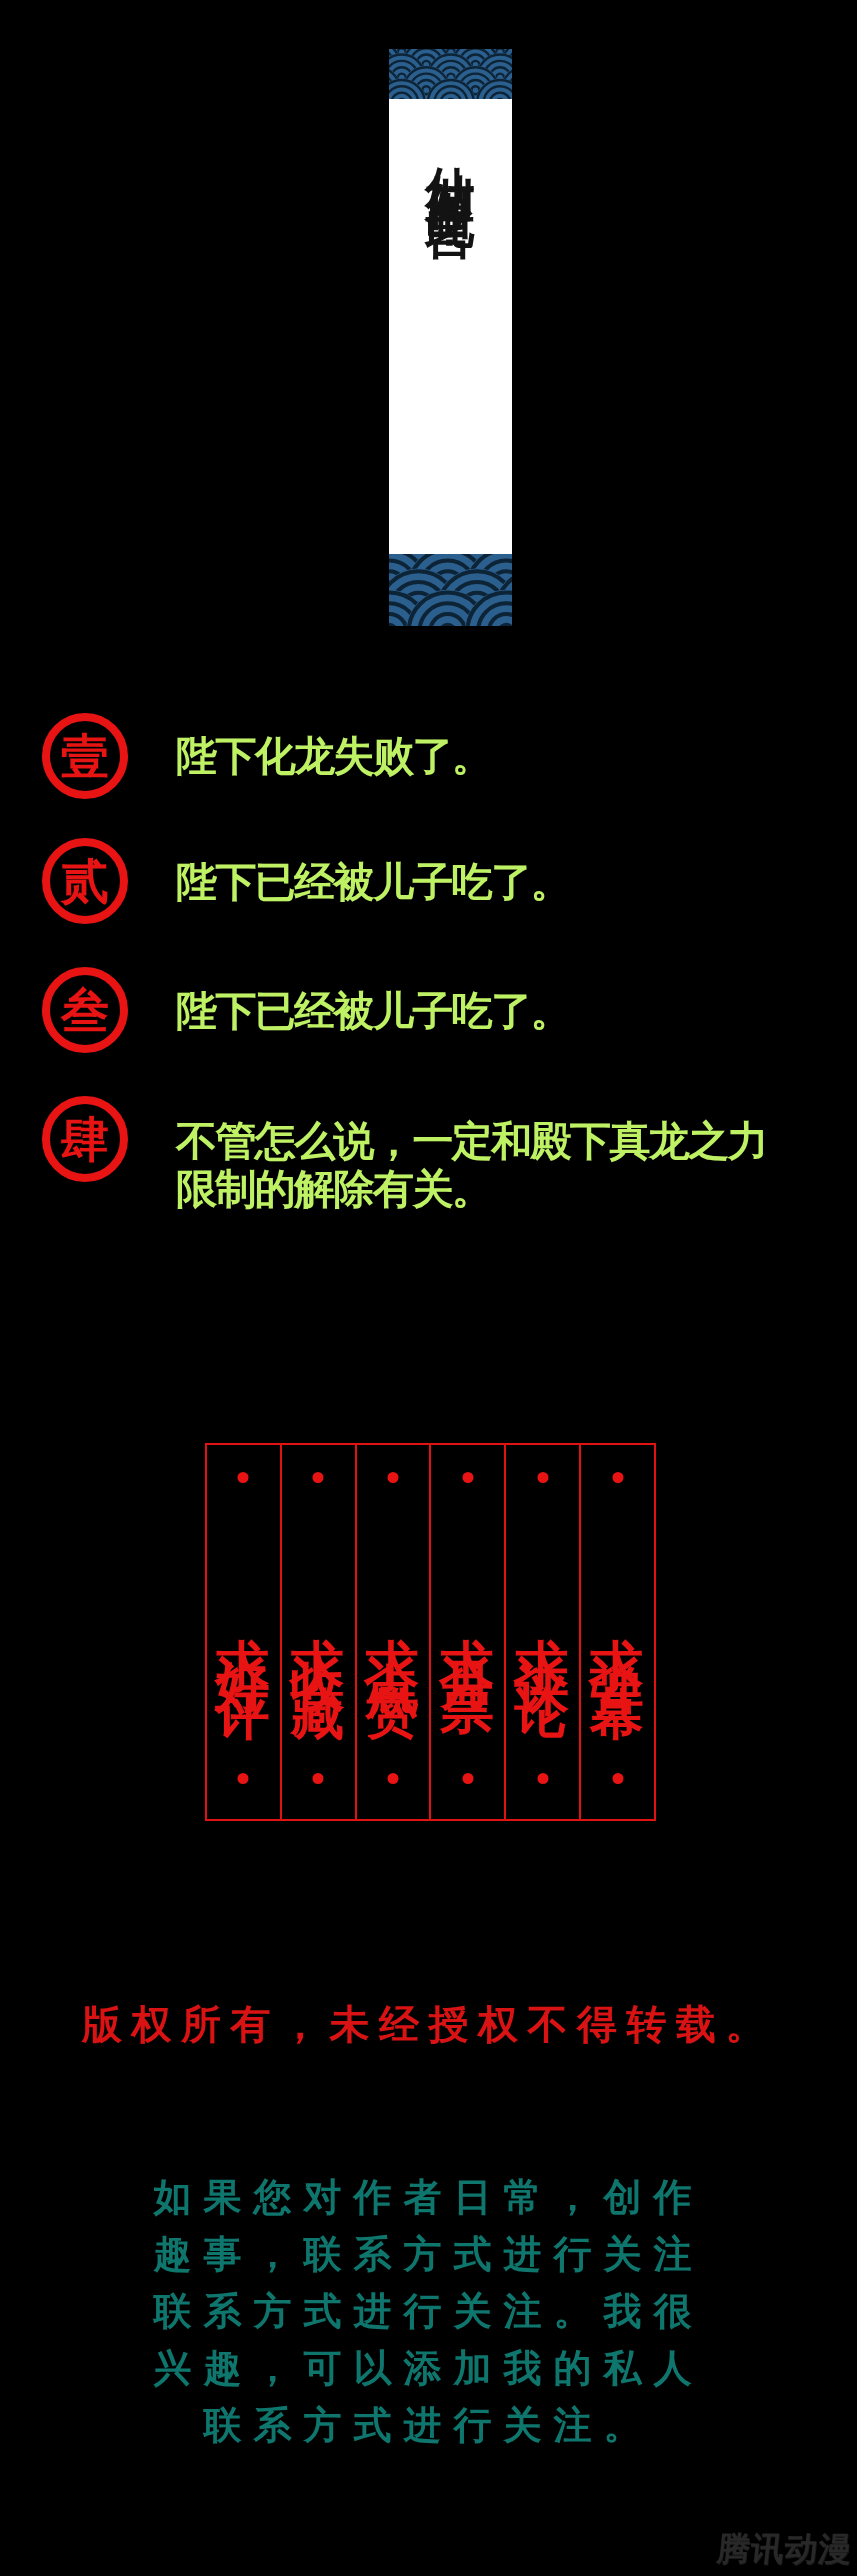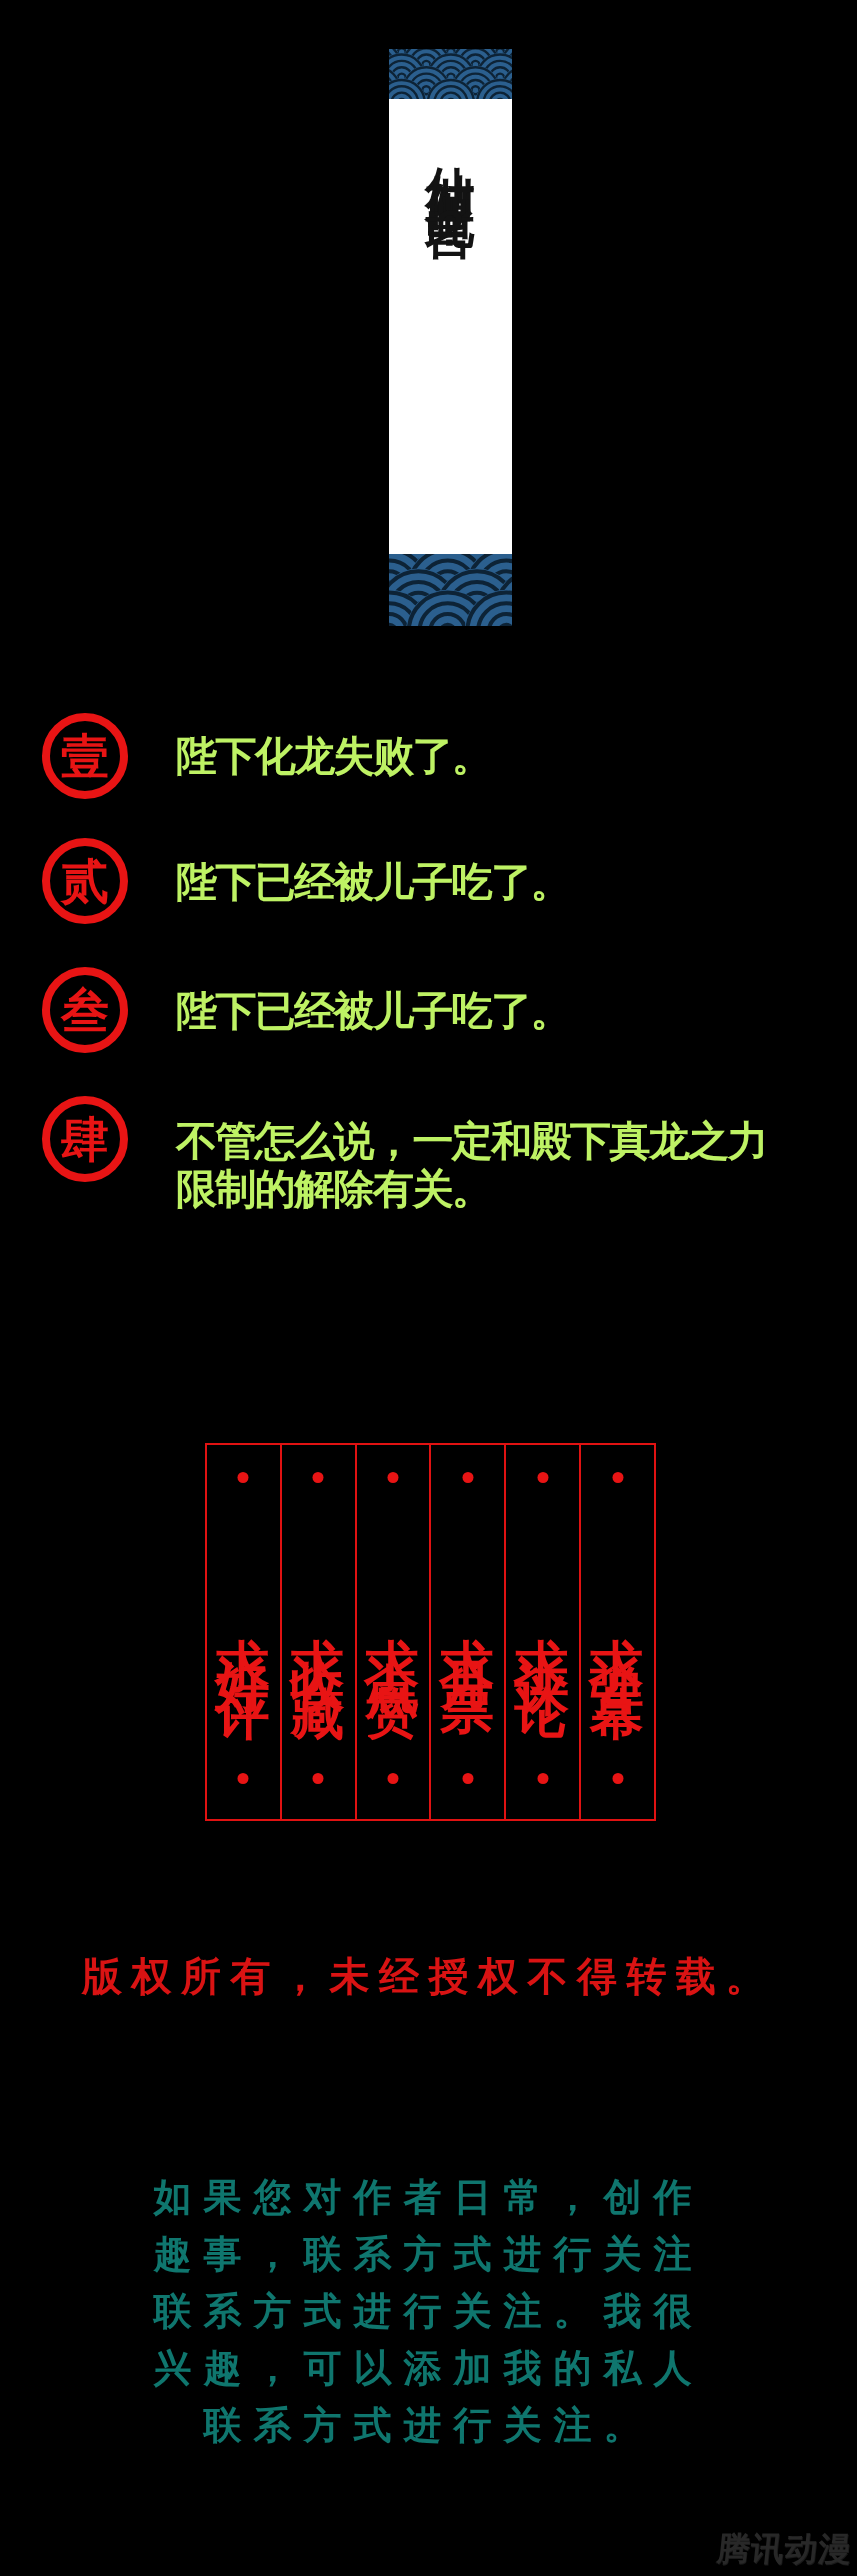--- a/index.html
+++ b/index.html
@@ -35,21 +35,21 @@
   .appeal-dot{position:absolute;left:50%;transform:translateX(-50%);width:11px;height:11px;
     border-radius:50%;background:#e81414;}
   .dot-top{top:27px;} .dot-bottom{bottom:35px;}
   .appeal-label{position:absolute;left:50%;top:50%;transform:translate(-50%,-52%);
     writing-mode:vertical-rl;text-orientation:upright;font-family:"DejaVu Serif",serif;
     font-weight:700;font-size:54px;letter-spacing:24px;line-height:1;color:#e81414;white-space:nowrap;}
 
   
   .copy-line{position:absolute;left:0;width:100%;text-align:center;color:#d91313;
     font-family:"DejaVu Serif",serif;font-weight:700;font-size:40px;line-height:44px;
-    letter-spacing:9.5px;white-space:nowrap;}
+    letter-spacing:9.5px;white-space:nowrap;margin-top:48px;}
   #copy1{top:1954px;} #copy2{top:2014px;}
 
   
   .note{position:absolute;left:0;top:2168px;width:100%;text-align:center;color:#0f766e;
     font-family:"DejaVu Serif",serif;font-weight:700;font-size:38px;line-height:57px;
     letter-spacing:12px;white-space:nowrap;}
 
   
   .watermark{position:absolute;left:717px;top:2527px;color:#282828;font-weight:800;
     font-size:33px;letter-spacing:0.8px;transform:skewX(-6deg);

